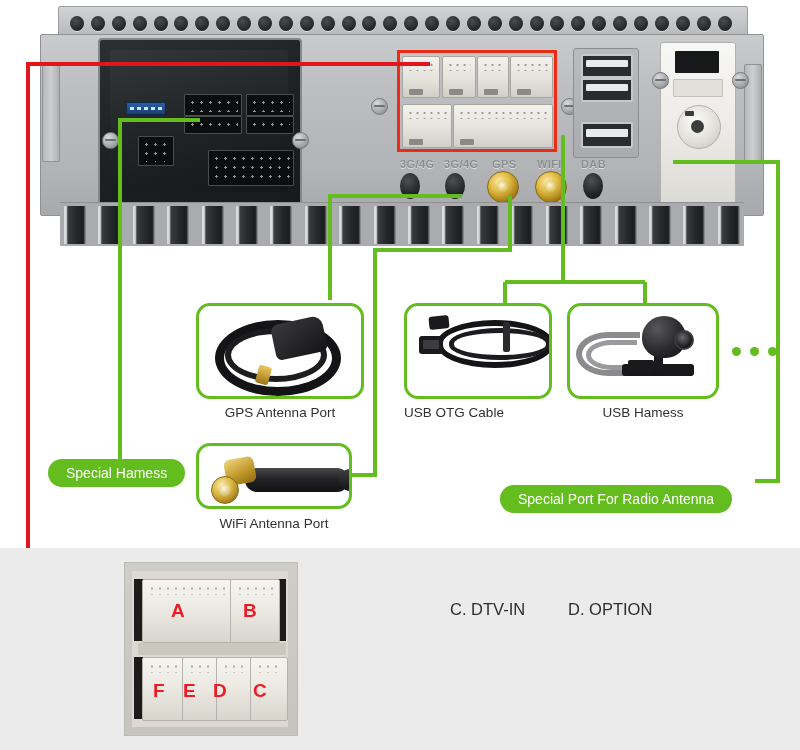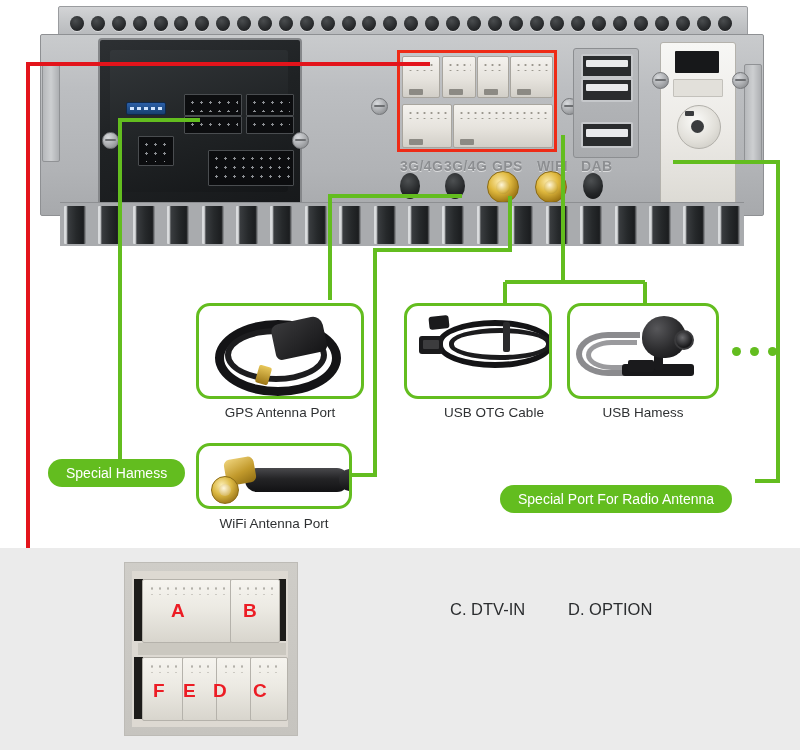--- a/index.html
+++ b/index.html
@@ -102,21 +102,21 @@
   }
 
   
   .usb{position:absolute;background:#2a2c2e;border:2px solid #c6c8cb;border-radius:2px;}
   .usb::after{content:"";position:absolute;left:3px;top:4px;right:3px;height:7px;background:#e9eaec;border-radius:1px;}
   .usb.lower::after{top:5px;height:8px;background:#e9eaec;}
   .usbnest{left:533px;top:42px;width:64px;height:108px;
     background:linear-gradient(180deg,#b9bbbe,#a9abae);border:1px solid #8c8e91;border-radius:3px;}
 
   
-  .antlbl{position:absolute;color:#8c8e91;font-size:14px;letter-spacing:.4px;
+  .antlbl{position:absolute;color:#8c8e91;font-size:11px;letter-spacing:.4px;
     text-shadow:0 1px 0 rgba(255,255,255,.55);font-weight:bold;}
   .hole{position:absolute;width:20px;height:26px;border-radius:50%;
     background:radial-gradient(circle at 40% 30%, #4d5052 0%, #232527 60%, #121315 100%);}
   .sma{position:absolute;width:30px;height:30px;border-radius:50%;
     background:radial-gradient(circle at 38% 32%, #fbe9a8 0%, #e0b93f 38%, #a37c18 72%, #6d5110 100%);
     border:1px solid #8a6a14;}
   .sma::after{content:"";position:absolute;left:8px;top:8px;width:14px;height:14px;border-radius:50%;
     background:radial-gradient(circle at 40% 35%, #fff6d8, #d9b74a 60%, #917112);}
 
   
@@ -365,21 +365,21 @@
 
   <div class="card" style="left:404px;top:303px;width:148px;height:96px;">
     <div class="art">
       <div class="otg-loop"></div>
         <div class="otg-loop2"></div>
       <div class="otg-plugA"></div>
         <div class="otg-plugB"></div>
         <div class="otg-tie"></div>
     </div>
   </div>
-  <div class="cardlabel" style="left:420px;top:405px;width:148px;">USB OTG Cable</div>
+  <div class="cardlabel" style="left:380px;top:405px;width:148px;">USB OTG Cable</div>
 
   <div class="card" style="left:567px;top:303px;width:152px;height:96px;">
     <div class="art">
       <div class="cam-wire"></div>
         <div class="cam-wire2"></div>
       <div class="cam-base"></div>
         <div class="cam-conn"></div>
       <div class="cam-stem"></div>
         <div class="cam-body"></div>
         <div class="cam-lens"></div>

